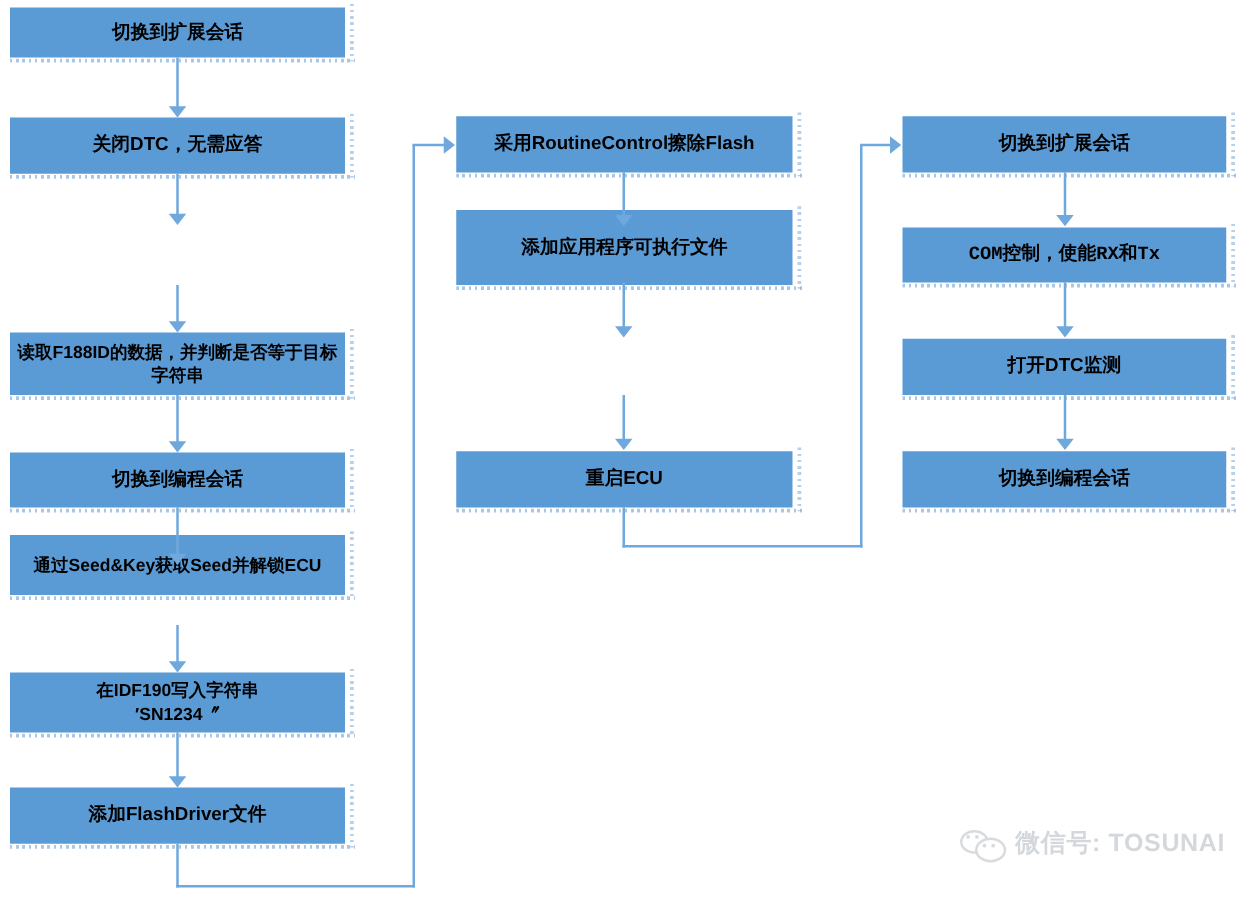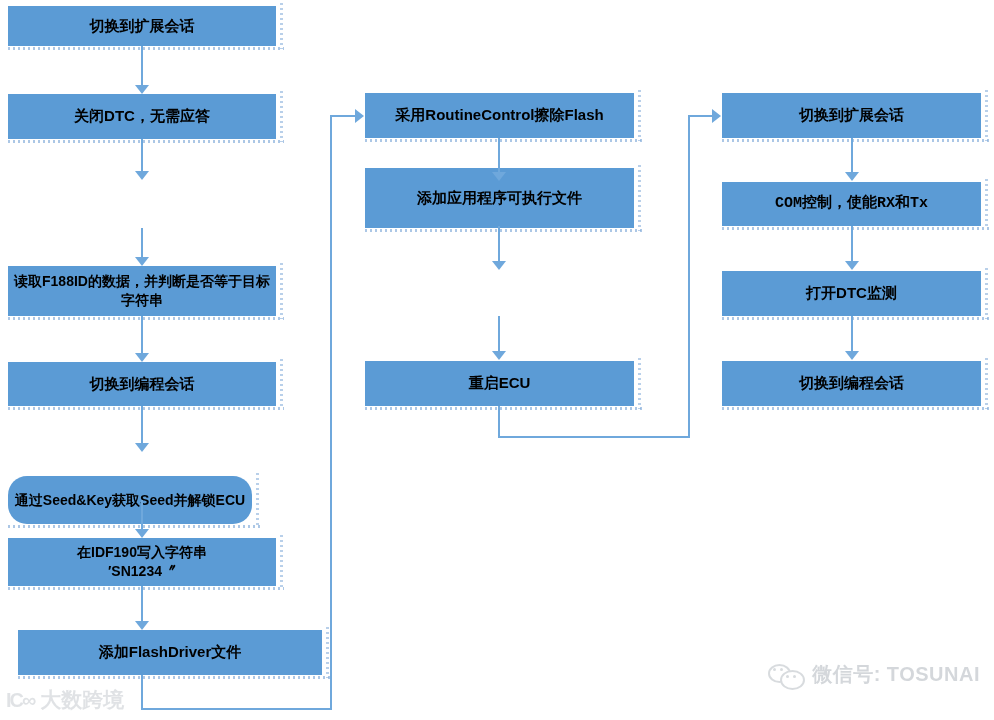--- a/index.html
+++ b/index.html
@@ -157,30 +157,30 @@
 
 
   <div class="node" style="left:8px; top:266px; width:268px; height:50px; font-size:14px;align-items:center;">
     <span class="txt">读取F188ID的数据，并判断是否等于目标字符串</span>
   </div>
 
   <div class="node" style="left:8px; top:362px; width:268px; height:44px;">
     <span class="txt">切换到编程会话</span>
   </div>
 
-  <div class="node" style="left:8px; top:476px; width:244px; height:48px; font-size:14px;border-radius:19px;">
+  <div class="node" style="left:8px; top:428px; width:268px; height:48px; font-size:14px;">
     <span class="txt">通过Seed&amp;Key获取Seed并解锁ECU</span>
   </div>
 
   <div class="node" style="left:8px; top:538px; width:268px; height:48px; font-size:14px;">
     <span class="txt">在IDF190写入字符串
 ′SN1234〞</span>
   </div>
 
-  <div class="node" style="left:18px; top:630px; width:304px; height:45px;">
+  <div class="node" style="left:8px; top:630px; width:268px; height:45px;">
     <span class="txt">添加FlashDriver文件</span>
   </div>
 
   <div class="node" style="left:365px; top:93px; width:269px; height:45px;">
     <span class="txt">采用RoutineControl擦除Flash</span>
   </div>
 
   <div class="node" style="left:365px; top:168px; width:269px; height:60px;text-align:center;">
     <span class="txt">添加应用程序可执行文件</span>
   </div>
@@ -250,24 +250,20 @@
 
   <div class="vline" style="left:851px; top:138px; height:35px;"></div>
   <div class="arrow-down" style="left:845px; top:172px;"></div>
 
   <div class="vline" style="left:851px; top:226px; height:36px;"></div>
   <div class="arrow-down" style="left:845px; top:261px;"></div>
 
   <div class="vline" style="left:851px; top:316px; height:36px;"></div>
   <div class="arrow-down" style="left:845px; top:351px;"></div>
 
-  <div class="wm-left">
-    <span class="glyph">IC∞</span>
-    <span>大数跨境</span>
-  </div>
 
   <div class="wm-right">
     <span class="wechat-icon">
       <span class="b1"></span>
       <span class="b2"></span>
       <span class="d d1"></span>
       <span class="d d2"></span>
       <span class="d d3"></span>
       <span class="d d4"></span>
     </span>

